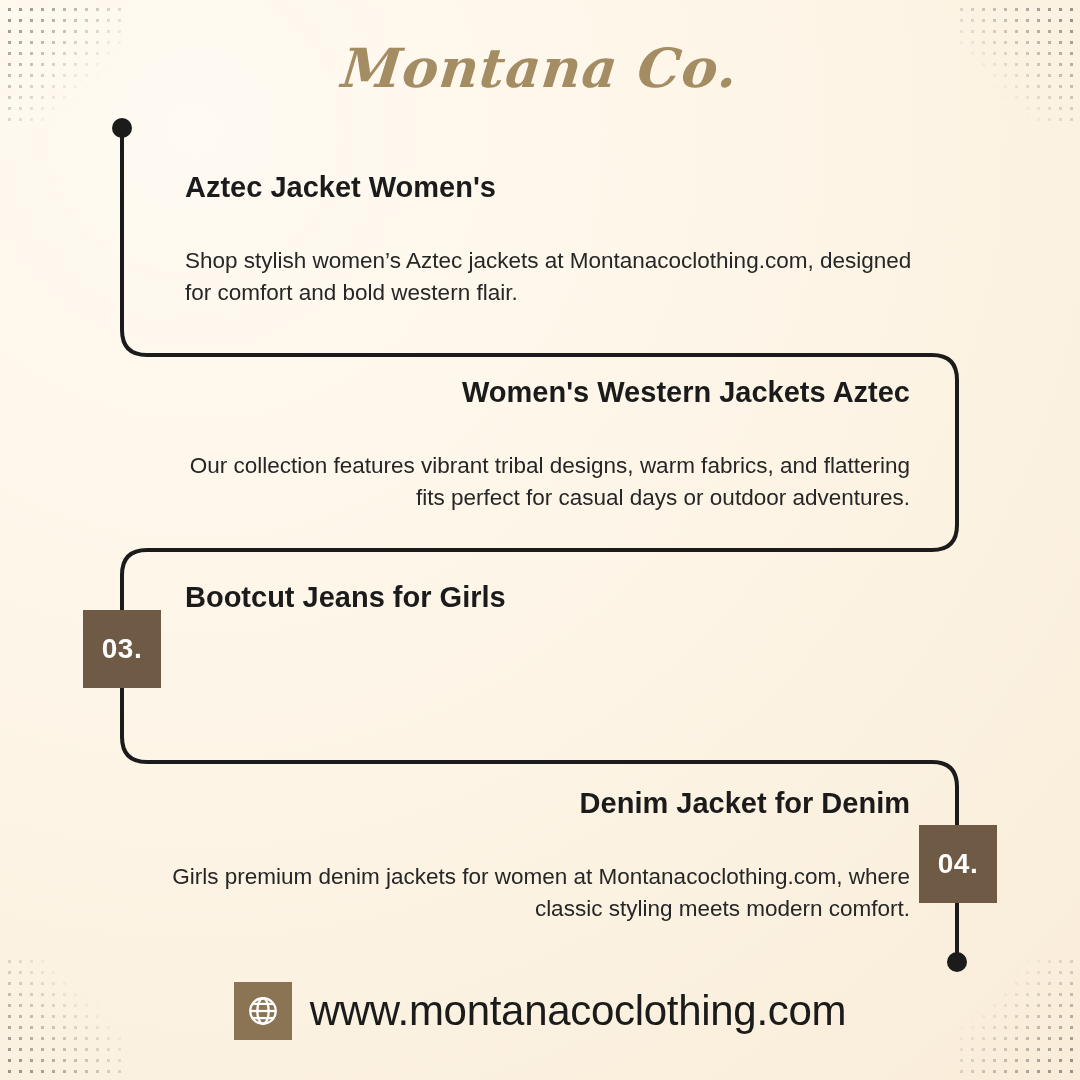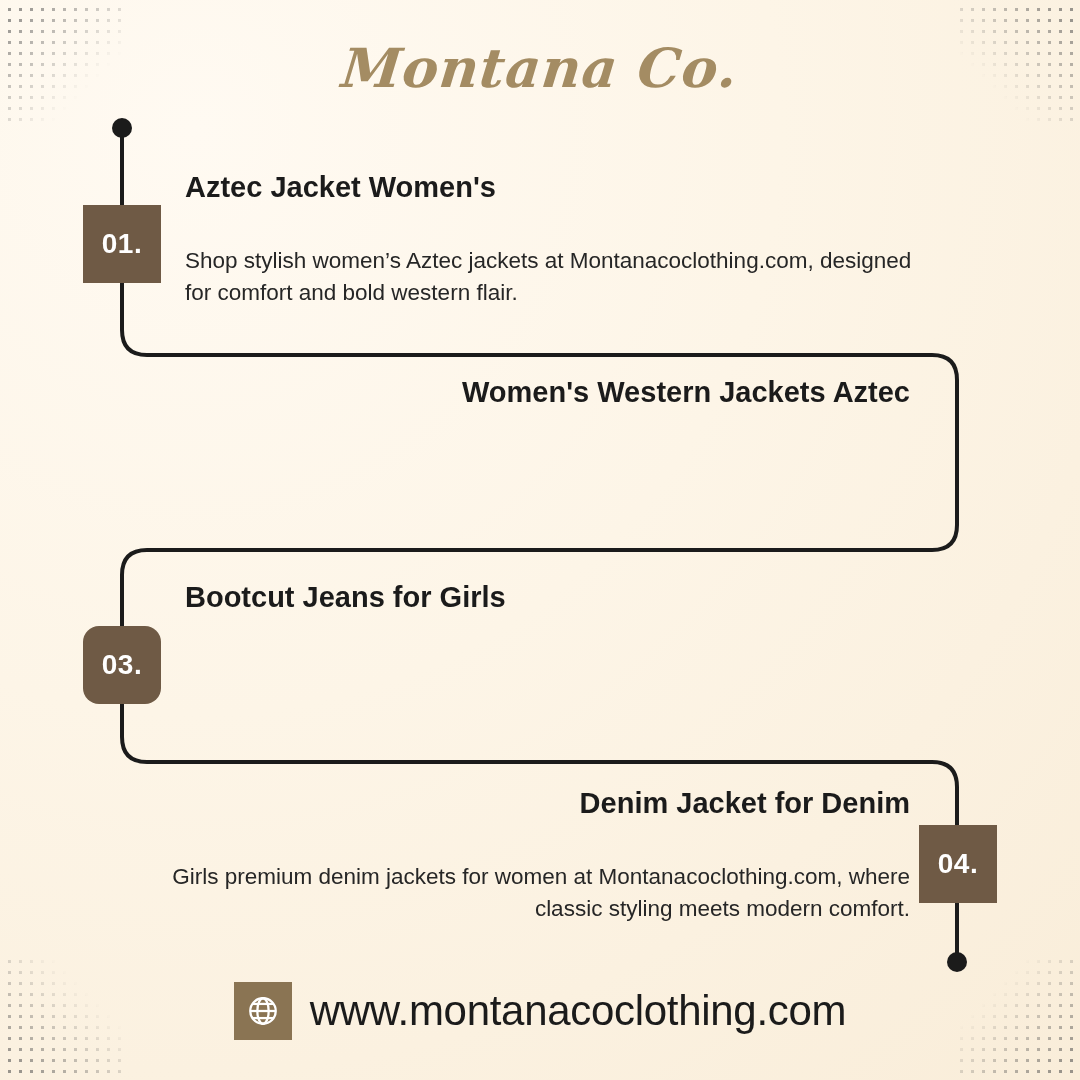--- a/index.html
+++ b/index.html
@@ -68,21 +68,21 @@
     color: #ffffff;
     font-size: 28px;
     font-weight: 700;
     display: flex;
     align-items: center;
     justify-content: center;
     letter-spacing: .5px;
   }
   .chip.c1 { left: 83px;  top: 205px; }
   .chip.c2 { left: 919px; top: 411px; }
-  .chip.c3 { left: 83px;  top: 626px; border-radius: 16px; }
+  .chip.c3 { left: 83px;  top: 610px; }
   .chip.c4 { left: 919px; top: 825px; }
 
   
   .block { position: absolute; }
   .block h2 {
     font-size: 29px;
     font-weight: 700;
     color: #1b1b1b;
     line-height: 1.2;
     margin-bottom: 12px;
@@ -137,31 +137,31 @@
   <div class="brand">Montana Co.</div>
 
   <svg class="pathsvg" viewBox="0 0 1080 1080">
     <g fill="none" stroke="#1b1b1b" stroke-width="4" stroke-linecap="round">
       <path d="M122,128 L122,330 Q122,355 147,355 L932,355 Q957,355 957,380 L957,525 Q957,550 932,550 L147,550 Q122,550 122,575 L122,737 Q122,762 147,762 L932,762 Q957,762 957,787 L957,960"></path>
     </g>
     <circle cx="122" cy="128" r="10" fill="#1b1b1b"></circle>
     <circle cx="957" cy="962" r="10" fill="#1b1b1b"></circle>
   </svg>
 
-  <div class="chip c1">01.</div>
   <div class="chip c3">03.</div>
   <div class="chip c4">04.</div>
 
   <div class="block b1 left-al">
     <h2>Aztec Jacket Women's</h2>
     <p>Shop stylish women’s Aztec jackets at Montanacoclothing.com, designed for comfort and bold western flair.</p>
   </div>
 
   <div class="block b2 right-al">
     <h2>Women's Western Jackets Aztec</h2>
+    <p>Our collection features vibrant tribal designs, warm fabrics, and flattering fits perfect for casual days or outdoor adventures.</p>
   </div>
 
   <div class="block b3 left-al">
     <h2>Bootcut Jeans for Girls</h2>
   </div>
 
   <div class="block b4 right-al">
     <h2>Denim Jacket for Denim</h2>
     <p>Girls premium denim jackets for women at Montanacoclothing.com, where classic styling meets modern comfort.</p>
   </div>

